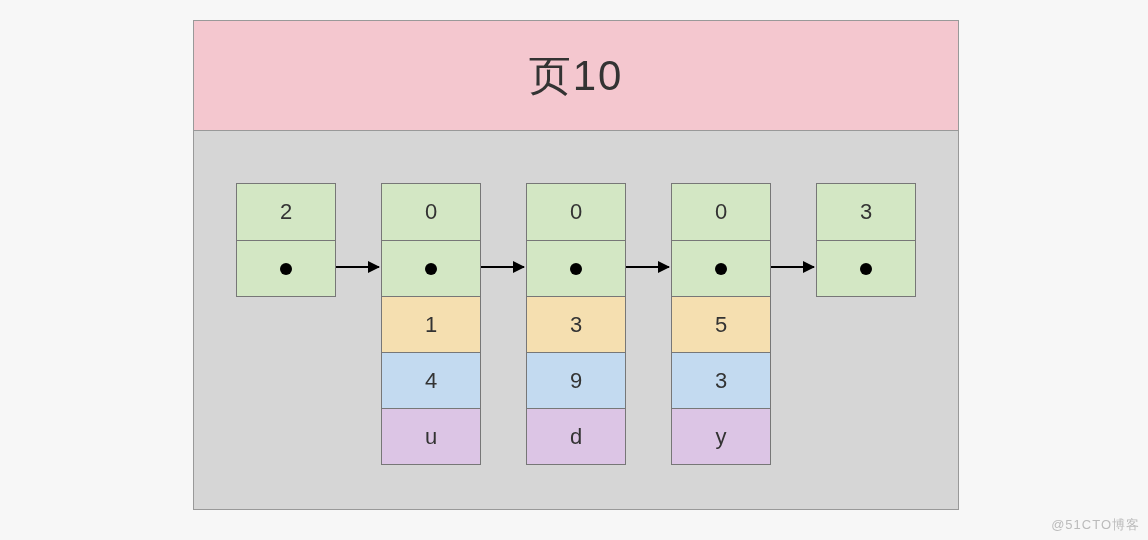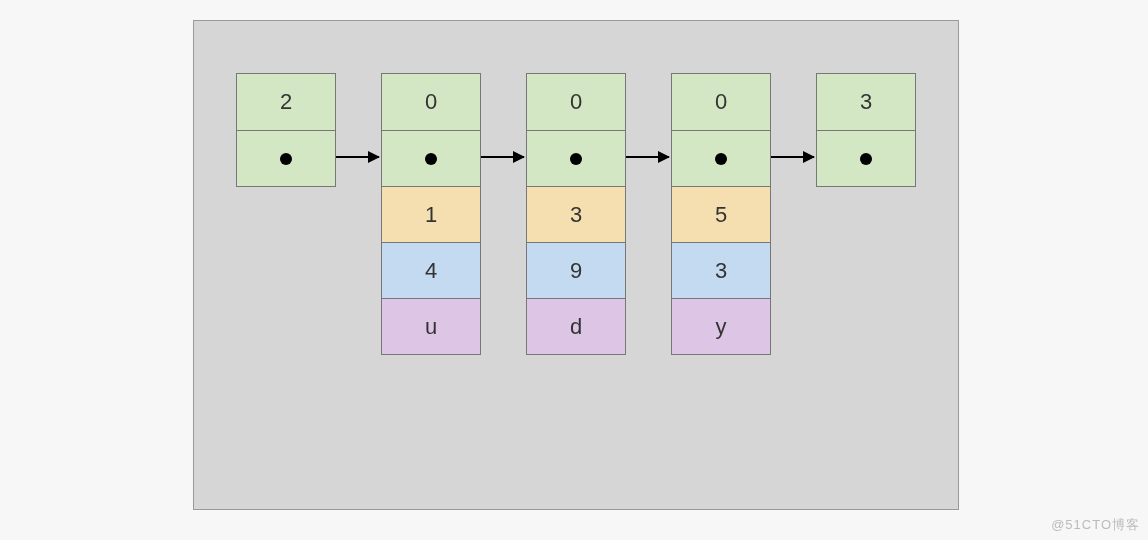--- a/index.html
+++ b/index.html
@@ -79,20 +79,23 @@
     bottom: 6px;
     color: #bbb;
     font-size: 13px;
     letter-spacing: 1px;
   }
 </style>
 </head>
 <body>
 
 <div class="outer">
+  <div class="header">
+    <span>页10</span>
+  </div>
   <div class="body">
 
     <div class="arrow" style="left:92px;width:93px"></div>
     <div class="arrow" style="left:237px;width:93px"></div>
     <div class="arrow" style="left:382px;width:93px"></div>
     <div class="arrow" style="left:527px;width:93px"></div>
 
     <div class="node" style="left:42px;top:52px">
       <div class="cell green">2</div>
       <div class="cell green sep">

